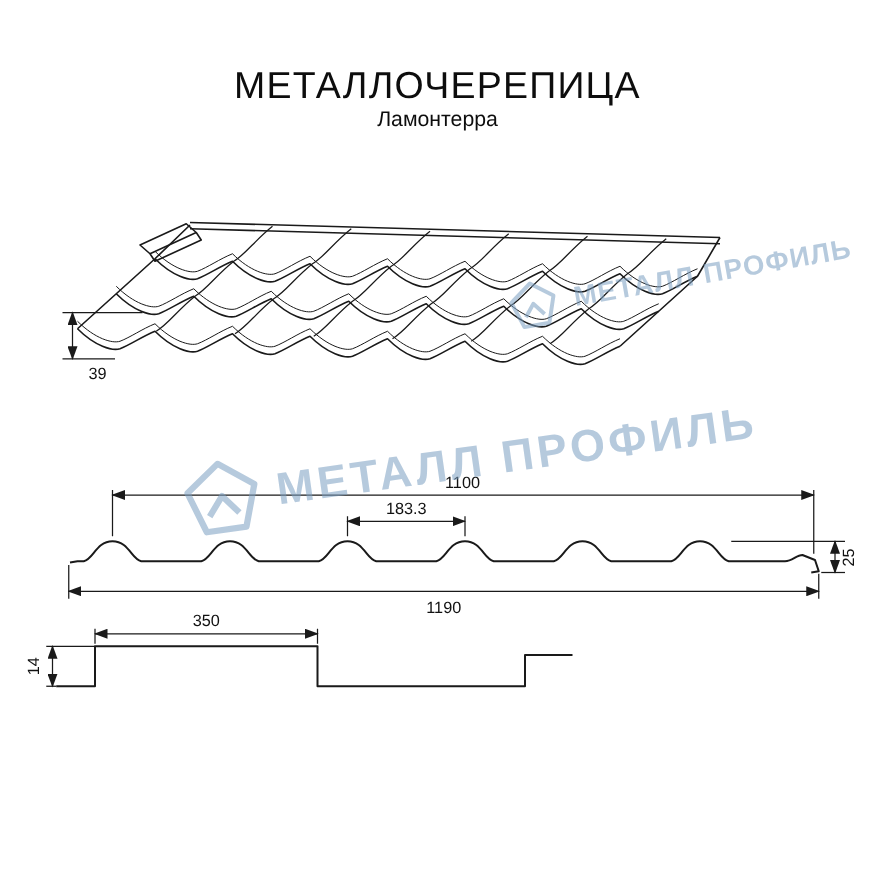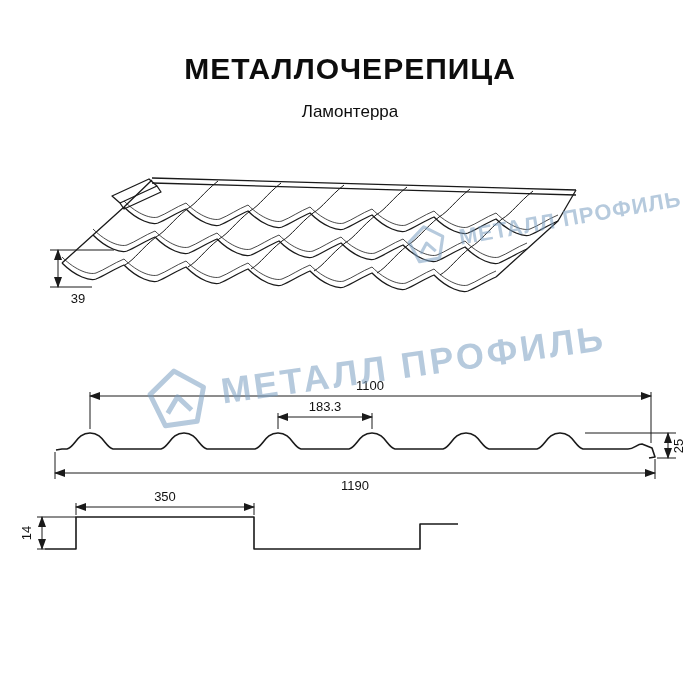--- a/index.html
+++ b/index.html
@@ -1,20 +1,20 @@
 <!DOCTYPE html>
 <html><head>
 <meta charset="utf-8">
 <style>
   html,body{margin:0;padding:0;background:#fff;}
   .page{position:relative;width:700px;height:700px;background:#ffffff;overflow:hidden;
         font-family:"Liberation Sans", sans-serif;color:#111;}
   .header{position:absolute;top:52px;left:0;width:100%;text-align:center;}
-  .title{font-size:30px;font-weight:700;letter-spacing:1px;color:#0d0d0d;}
-  .subtitle{font-size:17px;margin-top:16px;color:#0d0d0d;}
+  .title{font-size:30px;font-weight:400;letter-spacing:1px;color:#0d0d0d;}
+  .subtitle{font-size:17px;margin-top:0;color:#0d0d0d;}
   svg text{font-family:"Liberation Sans", sans-serif;}
   .wm{position:absolute;display:flex;align-items:center;gap:14px;
       color:rgba(122,158,193,0.55);font-weight:700;pointer-events:none;
       white-space:nowrap;transform-origin:left center;z-index:3;}
   #wm1{left:408px;top:228px;transform:rotate(-10deg);font-size:22px;letter-spacing:1px;}
   #wm2{left:148px;top:372px;transform:rotate(-8deg);font-size:36px;letter-spacing:3px;}
   .drawing{position:absolute;left:0;top:0;z-index:2;}
 </style>
 </head>
 <body>

